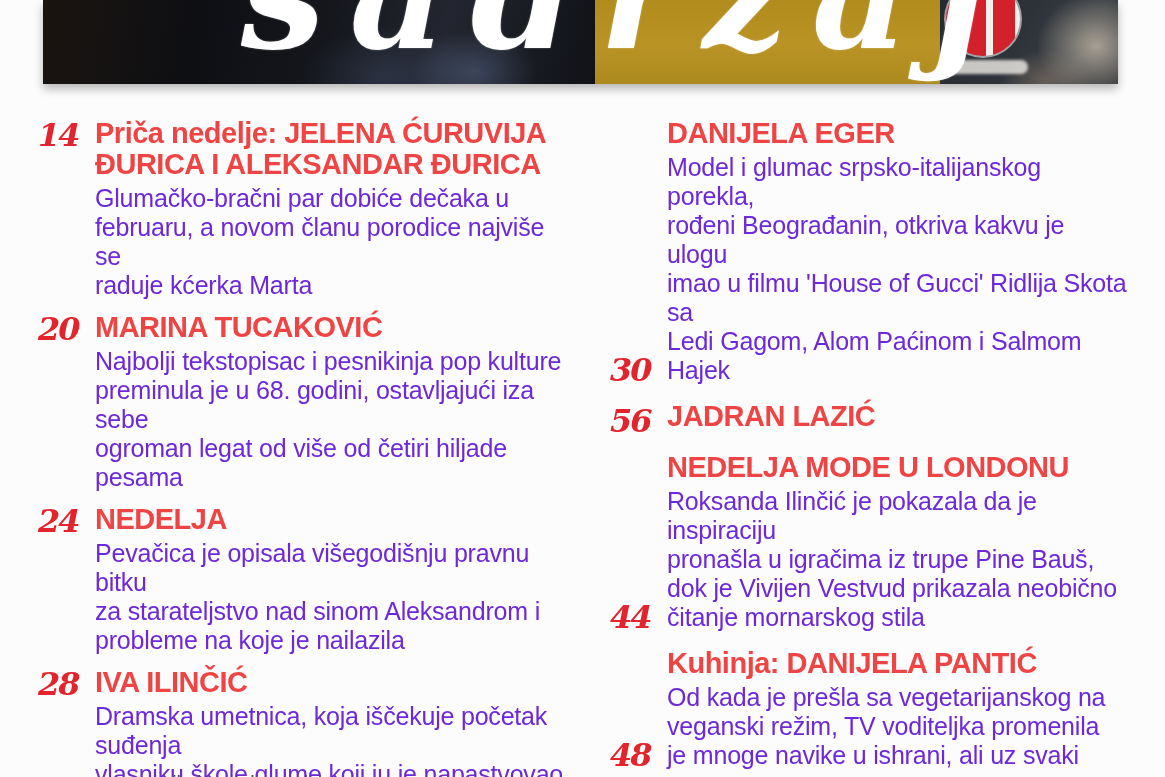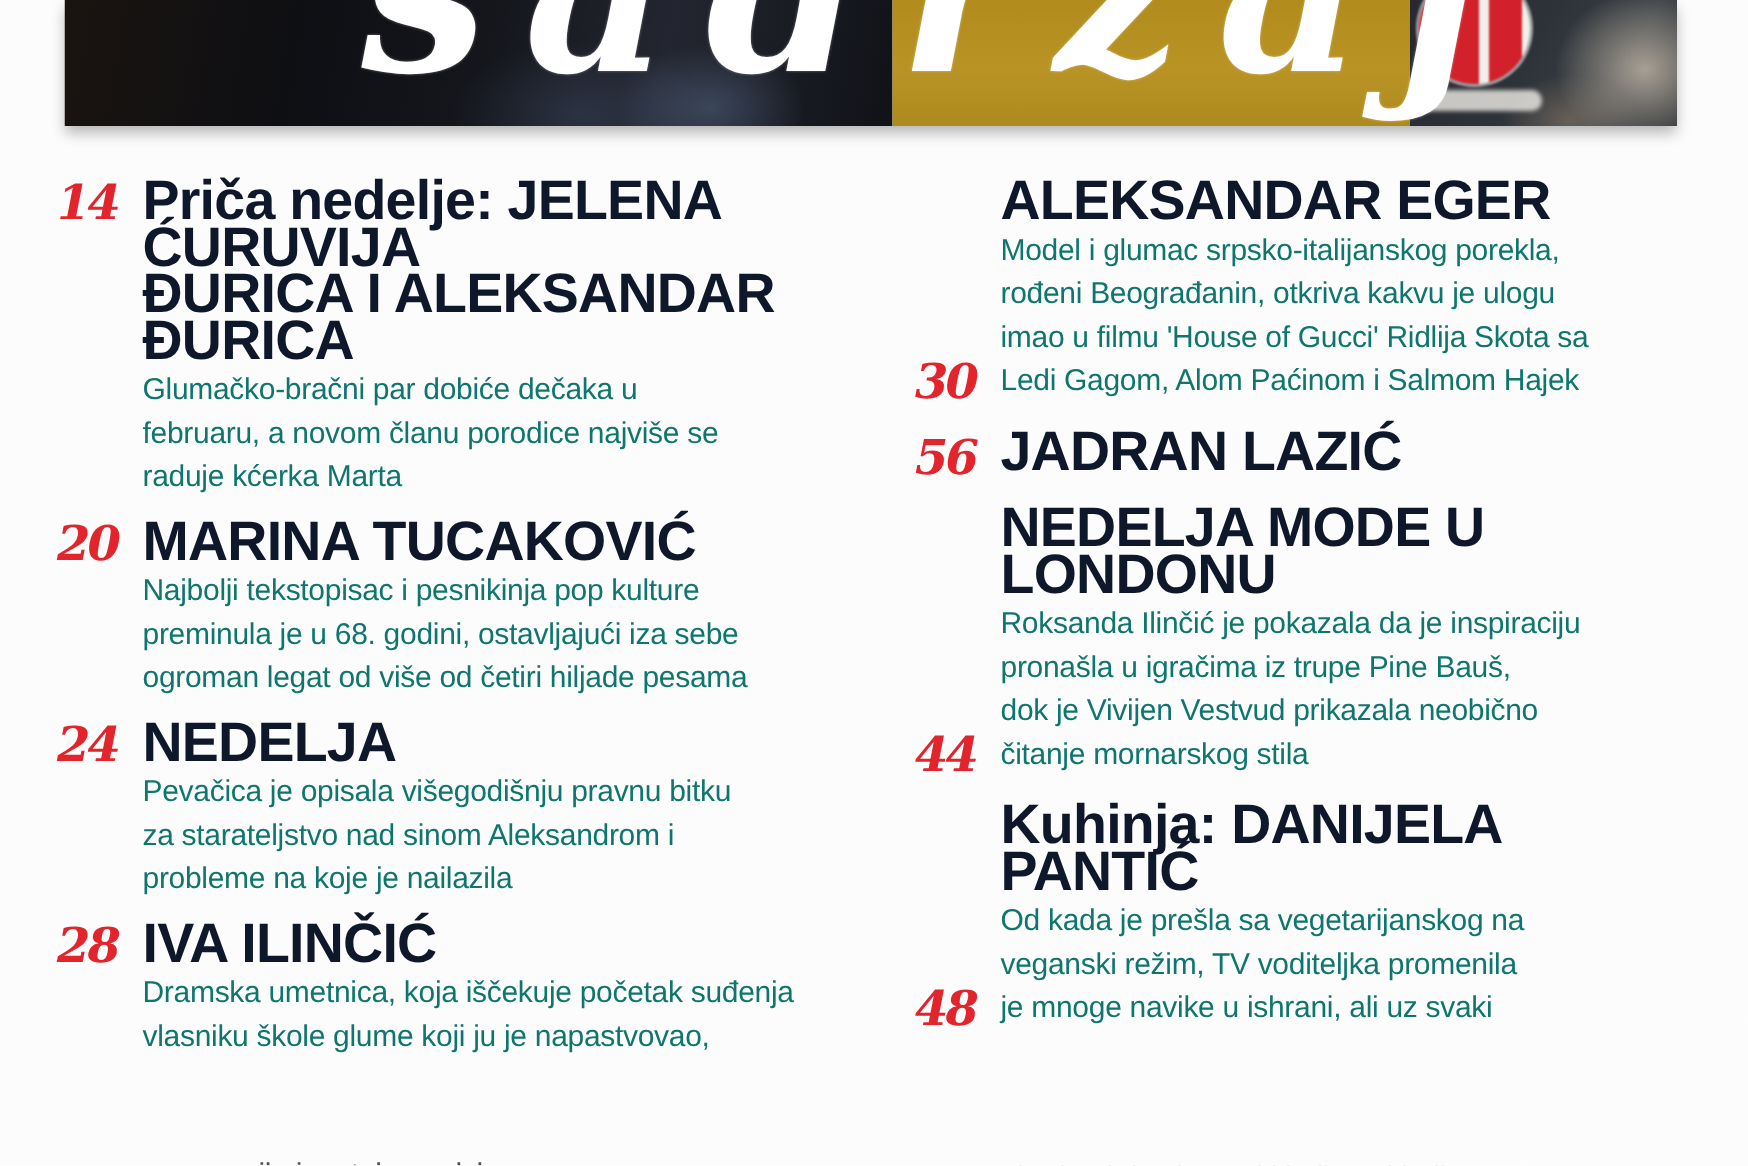--- a/index.html
+++ b/index.html
@@ -83,30 +83,30 @@
     font-family:"DejaVu Serif", serif;
     font-style:italic; font-weight:bold;
     font-size:32px; line-height:30px;
     letter-spacing:-2px;
     color:#e2242c;
     padding-top:2px;
   }
   .entry-body { flex:1; padding-left:13px; }
   .entry-heading {
     font-weight:bold;
-    font-size:37px; line-height:31px;
+    font-size:29px; line-height:31px;
     letter-spacing:-0.5px;
-    color:#0f172a;
+    color:#ef4444;
     white-space:pre-line;
     margin-bottom:4px;
   }
   .entry-desc {
-    font-size:20px; line-height:29px;
+    font-size:25px; line-height:29px;
     letter-spacing:-0.2px;
-    color:#0f766e;
+    color:#6d28d9;
     white-space:pre-line;
   }
 
   
   .partial-line {
     position:absolute; bottom:0;
     overflow:hidden;
     font-size:20px; line-height:29px;
     letter-spacing:-0.2px;
     color:#4e4e4e;
@@ -175,21 +175,21 @@
         </div>
       </div>
 
     </div>
 
     <div class="col col-right">
 
       <div class="entry">
         <div class="entry-num">30</div>
         <div class="entry-body">
-          <div class="entry-heading">ALEKSANDAR EGER</div>
+          <div class="entry-heading">DANIJELA EGER</div>
           <div class="entry-desc">Model i glumac srpsko-italijanskog porekla,
 rođeni Beograđanin, otkriva kakvu je ulogu
 imao u filmu 'House of Gucci' Ridlija Skota sa
 Ledi Gagom, Alom Paćinom i Salmom Hajek</div>
         </div>
       </div>
 
       <div class="entry">
         <div class="entry-num">56</div>
         <div class="entry-body">

